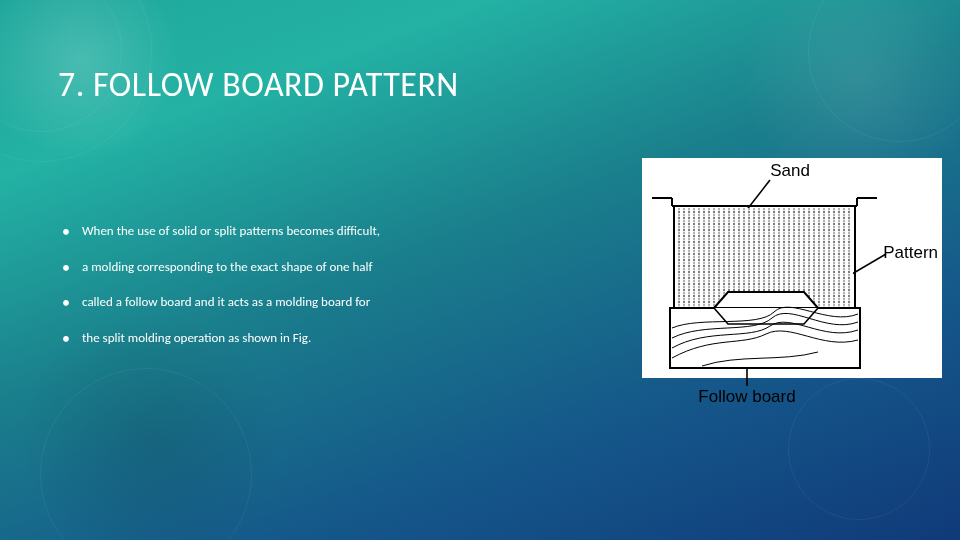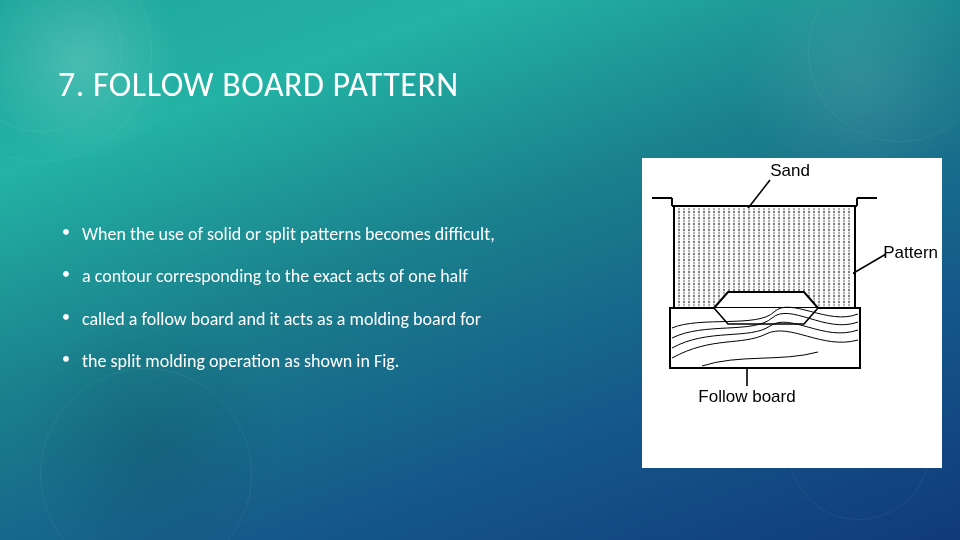--- a/index.html
+++ b/index.html
@@ -49,41 +49,41 @@
     width: 560px;
   }
   .bullets {
     list-style: none;
     padding: 0;
     margin: 0;
   }
   .bullets li {
     position: relative;
     padding-left: 24px;
-    font-size: 18px;
+    font-size: 13px;
     line-height: 1.35;
     margin-bottom: 18px;
     font-weight: 400;
   }
   .bullets li::before {
     content: "•";
     position: absolute;
     left: 4px;
     top: -1px;
     font-size: 16px;
     color: #ffffff;
   }
 
   
   .figure {
     position: absolute;
     right: 18px;
     top: 158px;
     width: 300px;
-    height: 310px;
+    height: 220px;
     background: #ffffff;
     color: #000;
   }
   .figure svg {
     display: block;
   }
 </style>
 </head>
 <body>
 
@@ -93,21 +93,21 @@
   <div class="ring r2"></div>
   <div class="ring r3"></div>
   <div class="ring r4"></div>
   <div class="ring r5"></div>
 
   <div class="title">7. FOLLOW BOARD PATTERN</div>
 
   <div class="content">
     <ul class="bullets">
       <li>When the use of solid or split patterns becomes difficult,</li>
-      <li>a contour corresponding to the exact acts of one half</li>
+      <li>a molding corresponding to the exact shape of one half</li>
       <li>called a follow board and it acts as a molding board for</li>
       <li>the split molding operation as shown in Fig.</li>
     </ul>
   </div>
 
   <div class="figure">
     <svg width="300" height="258" viewBox="0 0 300 258">
 
       <text x="148" y="18" font-family="Arial" font-size="17" text-anchor="middle">Sand</text>
 

